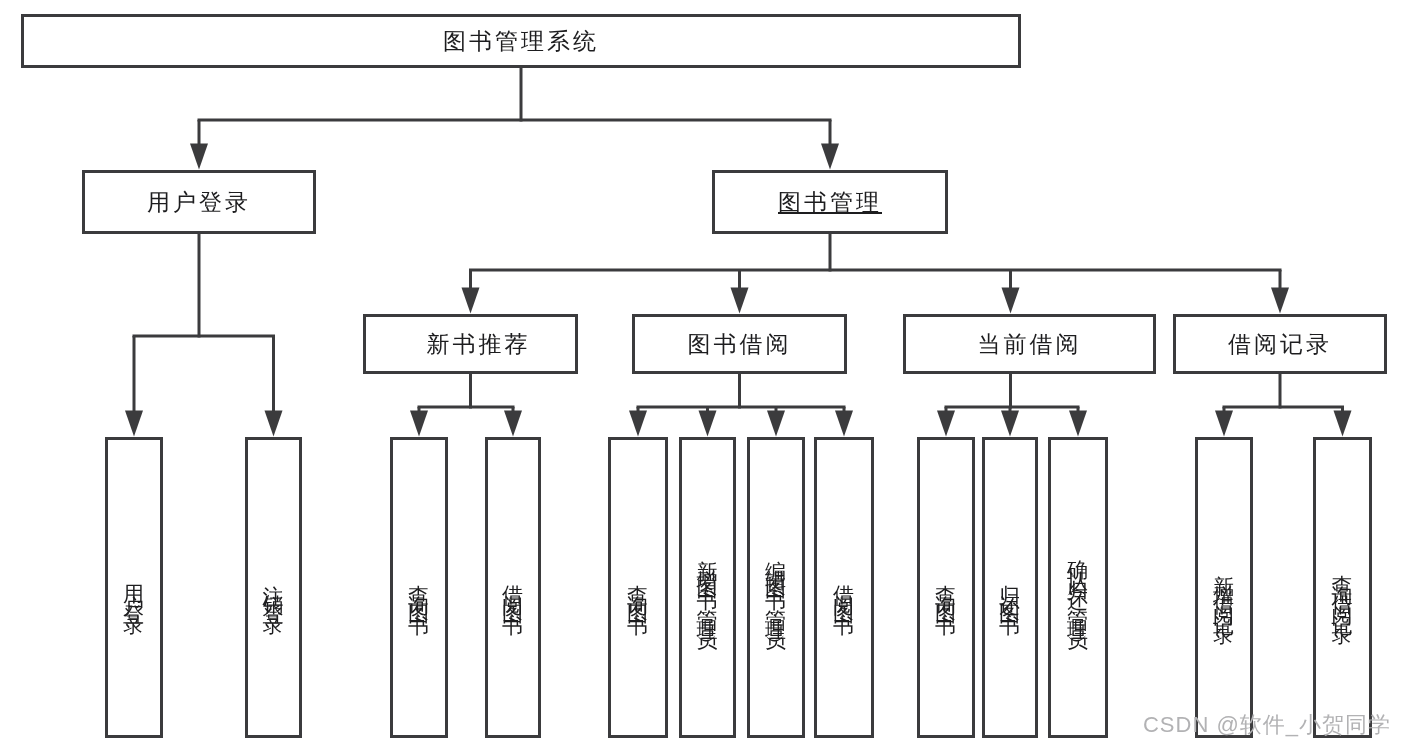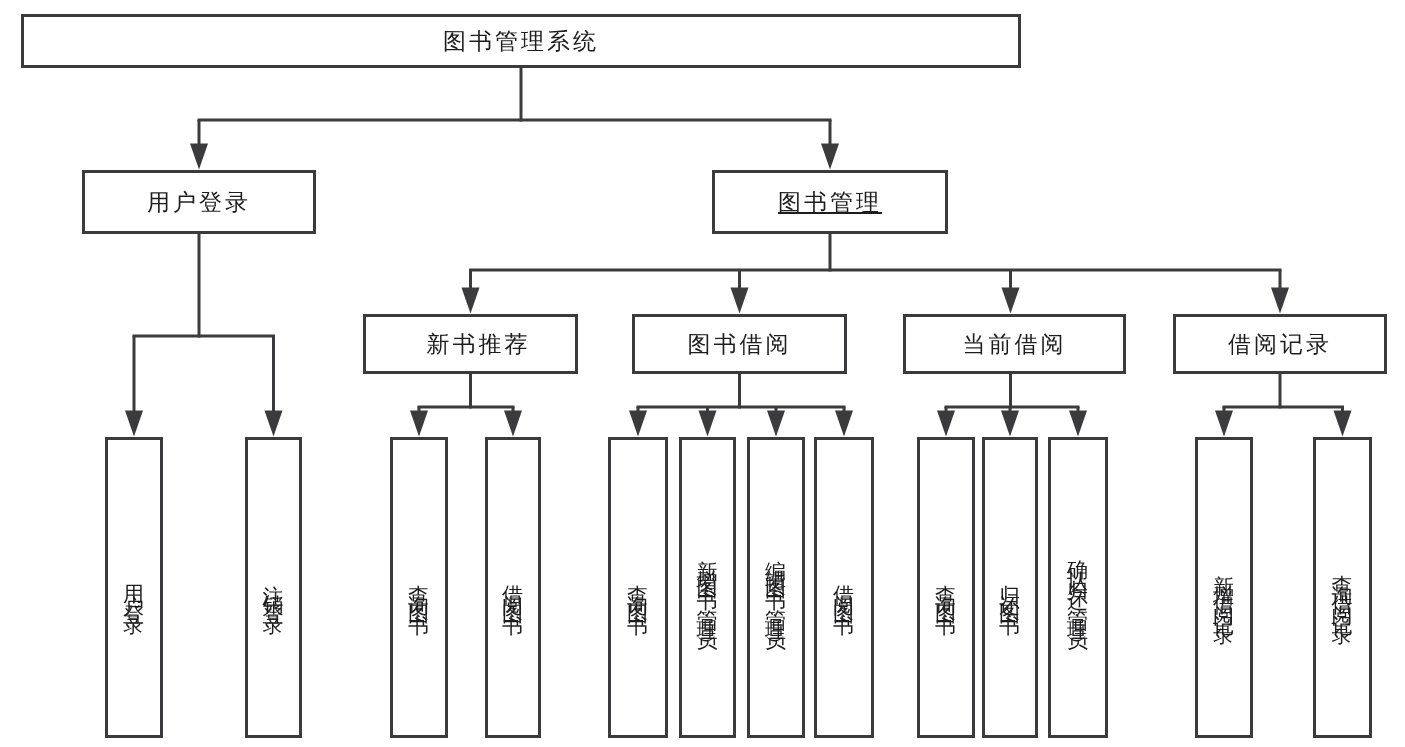--- a/index.html
+++ b/index.html
@@ -105,29 +105,30 @@
       <polygon points="1215,410.5 1233,410.5 1224,436.5" fill="#3b3b3d"></polygon>
       <line x1="1342.5" y1="407" x2="1342.5" y2="415" stroke="#3b3b3d" stroke-width="3"></line>
       <polygon points="1333.5,410.5 1351.5,410.5 1342.5,436.5" fill="#3b3b3d"></polygon>
     </svg>
   <div id="nodes">
       <div class="node h" style="left: 21px; top: 14px; width: 1000px; height: 54px;">图书管理系统</div>
       <div class="node h" style="left: 82px; top: 170px; width: 234px; height: 64px;">用户登录</div>
       <div class="node h" style="left: 712px; top: 170px; width: 236px; height: 64px; text-decoration: underline;">图书管理</div>
       <div class="node h" style="left: 363px; top: 314px; width: 215px; height: 60px; padding-left: 16px;">新书推荐</div>
       <div class="node h" style="left: 632px; top: 314px; width: 215px; height: 60px;">图书借阅</div>
-      <div class="node h" style="left: 903px; top: 314px; width: 223px; height: 60px;">当前借阅</div>
+      <div class="node h" style="left: 903px; top: 314px; width: 253px; height: 60px;">当前借阅</div>
       <div class="node h" style="left: 1173px; top: 314px; width: 214px; height: 60px;">借阅记录</div>
       <div class="node v" style="left: 105px; top: 437px; width: 58px; height: 301px;">用户登录</div>
       <div class="node v" style="left: 245px; top: 437px; width: 57px; height: 301px;">注销登录</div>
       <div class="node v" style="left: 390px; top: 437px; width: 58px; height: 301px;">查询图书</div>
       <div class="node v" style="left: 485px; top: 437px; width: 56px; height: 301px;">借阅图书</div>
       <div class="node v" style="left: 608px; top: 437px; width: 60px; height: 301px;">查询图书</div>
       <div class="node v" style="left: 679px; top: 437px; width: 57px; height: 301px;">新增图书（管理员）</div>
       <div class="node v" style="left: 747px; top: 437px; width: 58px; height: 301px;">编辑图书（管理员）</div>
       <div class="node v" style="left: 814px; top: 437px; width: 60px; height: 301px;">借阅图书</div>
       <div class="node v" style="left: 917px; top: 437px; width: 58px; height: 301px;">查询图书</div>
       <div class="node v" style="left: 982px; top: 437px; width: 56px; height: 301px;">归还图书</div>
       <div class="node v" style="left: 1048px; top: 437px; width: 60px; height: 301px;">确认归还（管理员）</div>
       <div class="node v" style="left: 1195px; top: 437px; width: 58px; height: 301px;">新增借阅记录</div>
       <div class="node v" style="left: 1313px; top: 437px; width: 59px; height: 301px;">查询借阅记录</div>
     </div>
+  <div class="watermark">CSDN @软件_小贺同学</div>
 </div>
 
 </body></html>

